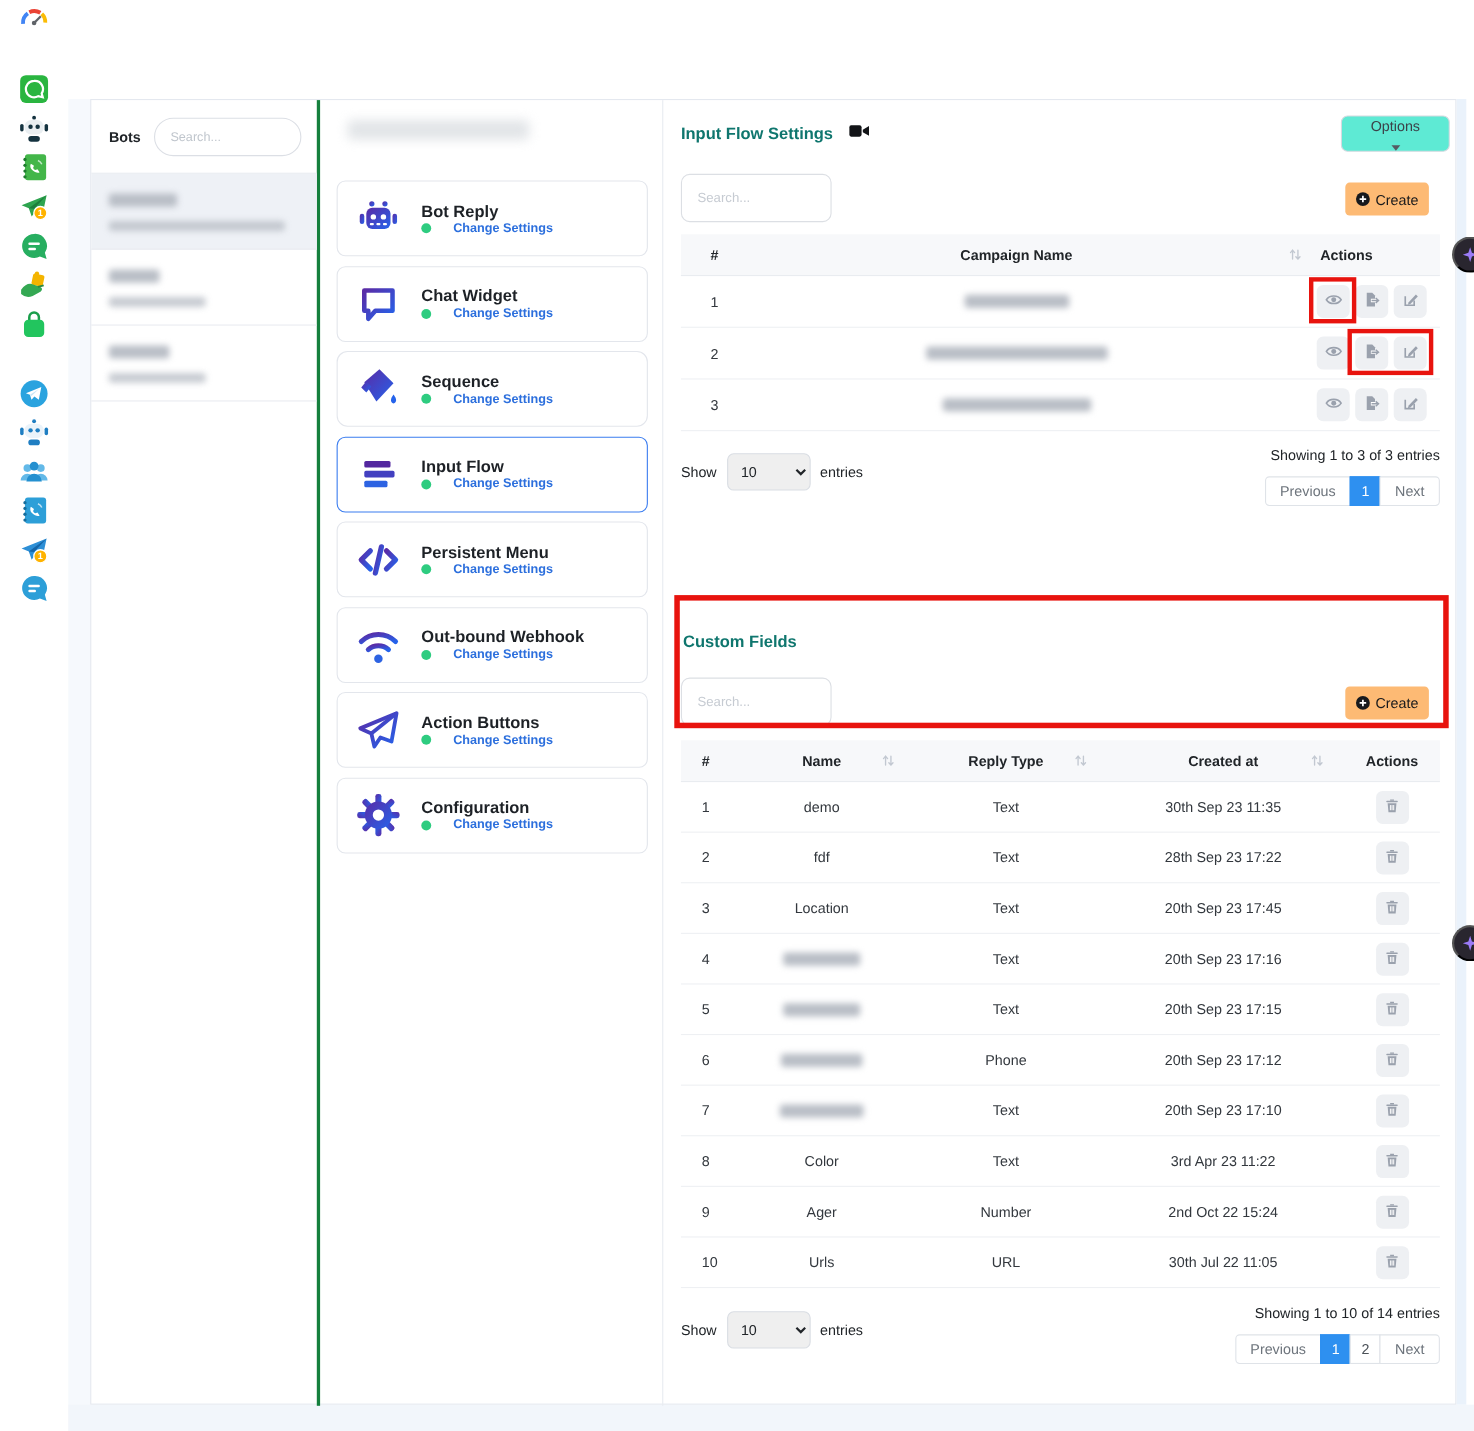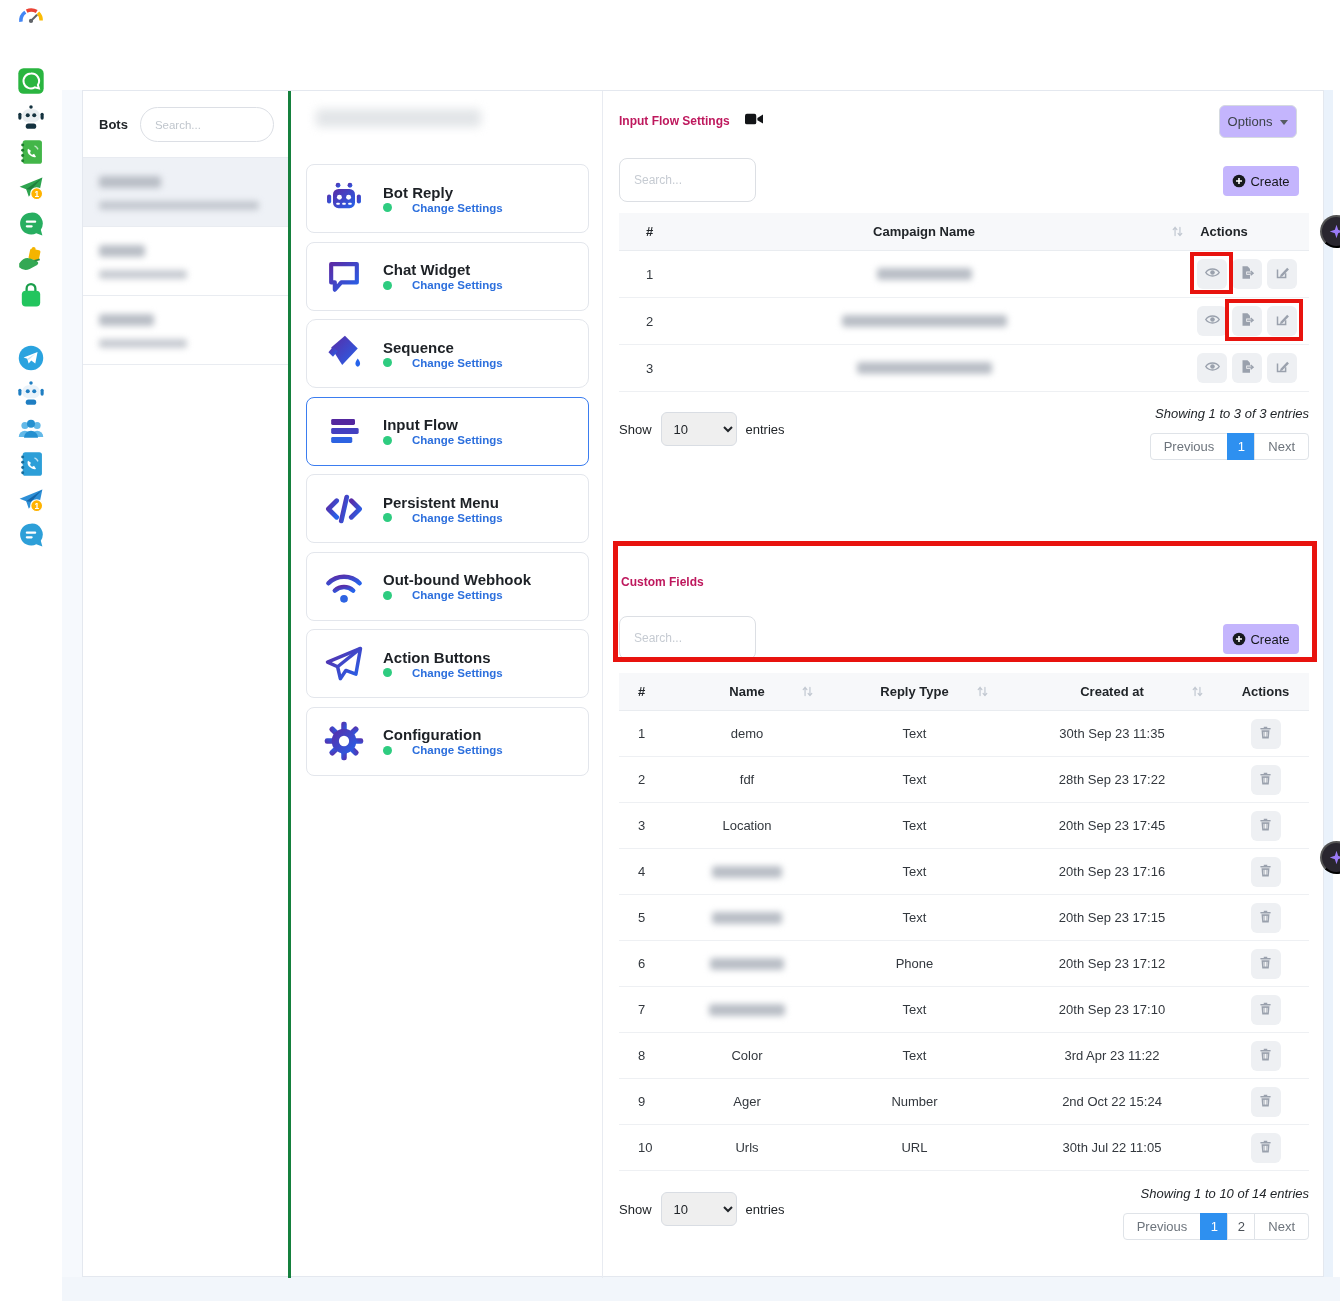--- a/index.html
+++ b/index.html
@@ -47,46 +47,46 @@
   .scard .ct { font-size:15px; font-weight:600; color:#1d2126; margin-bottom:7px; }
   .scard .crow { display:flex; align-items:center; gap:20px;text-align:center; }
   .dot { width:9px; height:9px; border-radius:50%; background:#2ecc80; }
   .cs-link { font-size:11.5px; font-weight:bold; color:#2c6fdd; cursor:pointer; }
 
   
   #col-main { position:absolute; left:520px; top:0; width:722px; height:1187px; }
   .abs { position:absolute; }
 
   #if-title-row { left:16px; top:21px; display:flex; align-items:center; gap:15px; }
-  .sec-title { font-size:12px; font-weight:bold; color:#be185d; }
-  #options-btn { left:616px; top:14px; width:78px; height:33px; background:#c4b5fd; border:1px solid #d5dae0; border-radius:6px; font-size:13px; color:#3c4249; display:flex; align-items:center; justify-content:center; gap:8px; cursor:pointer; }
+  .sec-title { font-size:15px; font-weight:bold; color:#0f766e; }
+  #options-btn { left:616px; top:14px; width:99px; height:33px; background:#5eead4; border:1px solid #d5dae0; border-radius:6px; font-size:13px; color:#3c4249; display:flex; align-items:center; justify-content:center; gap:8px; cursor:pointer;flex-direction:column; }
   .caret { width:0; height:0; border-left:4px solid transparent; border-right:4px solid transparent; border-top:5px solid #555b63; margin-top:2px; }
 
   .tbl-search { position:absolute; width:137px; height:44px; border:1px solid #dcdfe4; border-radius:8px; padding:0 14px; font-size:12px; outline:none; }
   .tbl-search::placeholder { color:#c6cbd2; }
-  .create-btn { position:absolute; width:76px; height:30px; background:#c4b5fd; border:none; border-radius:4px; display:flex; align-items:center; justify-content:center; gap:4px; font-size:13px; color:#16181b; cursor:pointer; font-family:inherit; }
+  .create-btn { position:absolute; width:76px; height:30px; background:#fdba74; border:none; border-radius:4px; display:flex; align-items:center; justify-content:center; gap:4px; font-size:13px; color:#16181b; cursor:pointer; font-family:inherit; }
 
   .thead { position:absolute; left:16px; width:690px; height:38px; background:#f7f8fa; border-bottom:1px solid #e9ecf0; display:grid; align-items:center; font-size:13px; font-weight:bold; color:#212529; }
   .trow { position:absolute; left:16px; width:690px; border-bottom:1px solid #eef0f3; display:grid; align-items:center; font-size:13px; color:#33383e; }
   .g1 { grid-template-columns:90px 1fr 170px; }
   .g2 { grid-template-columns:48px 160px 175px 220px 1fr; }
   .cell-c { text-align:center; }
   .cell-num1 { padding-left:27px; }
   .cell-num2 { padding-left:19px; }
   .sort-ic { position:absolute; top:12px; cursor:pointer; }
   .act-cell { display:flex; gap:5px; justify-content:flex-end; padding-right:12px; }
   .act-cell.center { justify-content:center; padding-right:0; }
   .icon-btn { width:30px; height:30px; background:#eef0f3; border:none; border-radius:6px; display:flex; align-items:center; justify-content:center; cursor:pointer; }
   .blur-center { display:flex; justify-content:center; }
 
   .tfoot { position:absolute; left:16px; width:690px; display:flex; justify-content:space-between; align-items:flex-start; }
   .show-group { display:flex; align-items:center; gap:9px; font-size:13px; color:#212529; margin-top:8px; }
   .show-group select { width:76px; height:34px; border:1px solid #d9dde3; border-radius:6px; font-size:13px; color:#212529; padding:0 8px; font-family:inherit; }
   .foot-right { display:flex; flex-direction:column; align-items:flex-end; gap:12px; }
-  .summary { font-size:13px; color:#212529; margin-top:2px;font-style:italic; }
+  .summary { font-size:13px; color:#212529; margin-top:2px; }
   .pager { display:flex; }
   .pg-btn { height:27px; padding:0 13px; background:#fff; border:1px solid #dfe3e8; color:#6d747c; font-size:13px; cursor:pointer; margin-left:-1px; font-family:inherit; }
   .pg-btn:first-child { border-radius:4px 0 0 4px; margin-left:0; }
   .pg-btn:last-child { border-radius:0 4px 4px 0; }
   .pg-num { padding:0; width:28px; color:#4b5158; }
   .pg-btn.active { background:#2e90f0; border-color:#2e90f0; color:#fff; }
 
   
   .anno { position:absolute; border:4px solid #e8130e; background:transparent; pointer-events:none; }
   #anno-c { border-width:5px; }

